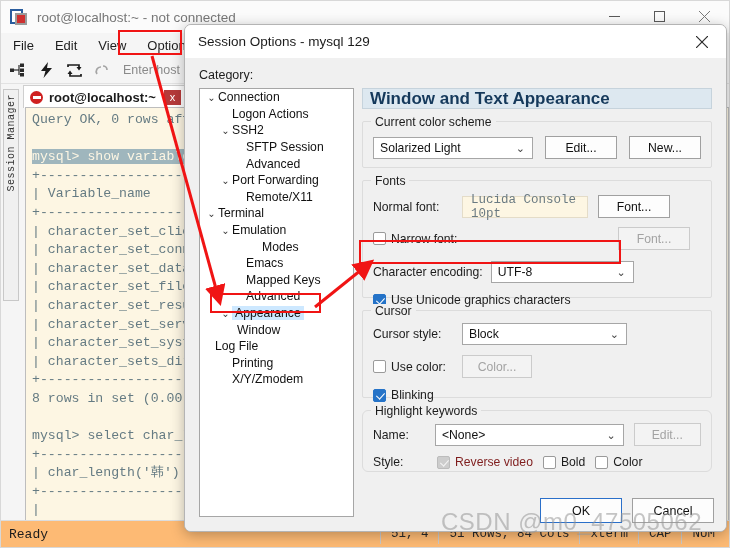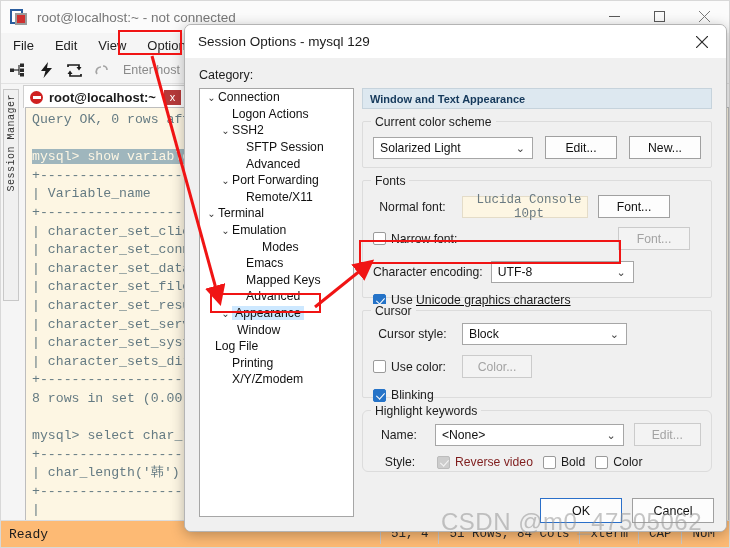--- a/index.html
+++ b/index.html
@@ -194,33 +194,33 @@
   }
   .tnode.sel .tlabel { background:#cde8ff; padding:0 3px; }
 
   #right-pane {
     position:absolute; left:177px; top:30px; width:350px; height:429px;
   }
   #pane-header {
     height: 21px; background:#dde8f0; border:1px solid #c6d3dc;
     box-sizing:border-box;
     display:flex; align-items:center;
-    font-size:11px; font-weight:bold; color:#15395b; padding-left:7px;
+    font-size:17px; font-weight:bold; color:#15395b; padding-left:7px;
   }
   .gbox {
     position: relative;
     border:1px solid #dcdcdc; border-radius:2px;
     margin-top: 12px; padding: 12px 10px 10px 10px;
     box-sizing:border-box;
   }
   .gtitle {
     position:absolute; left:8px; top:-7px; background:#f0f0f0;
     padding:0 4px; font-size:12.2px; color:#1c1c1c; white-space:nowrap;
   }
-  .row { display:flex; align-items:center;text-align:center; }
+  .row { display:flex; align-items:center; }
   .lbl { font-size:12.2px; color:#1c1c1c; white-space:nowrap; }
   .combo {
     height:22px; background:#ffffff; border:1px solid #a6a6a6;
     box-sizing:border-box; display:flex; align-items:center;
     font-size:12.2px; color:#111; padding-left:6px; position:relative;
   }
   .combo .carret {
     position:absolute; right:7px; top:4px; font-size:11px; color:#444;
   }
   .btn {
@@ -518,21 +518,21 @@
           </div>
 
           <div class="row" style="gap:8px; margin-top:11px;">
             <div class="lbl">Character encoding:</div>
             <div class="combo" style="width:143px;">
               <span>UTF-8</span>
               <span class="carret">⌄</span>
             </div>
           </div>
 
-          <div class="row" style="margin-top:10px;text-decoration:underline;">
+          <div class="row" style="margin-top:10px;">
             <div class="cbox on"></div>
             <div class="cblabel">Use Unicode graphics characters</div>
           </div>
         </div>
 
         <div class="gbox" style="height:88px;">
           <div class="gtitle">Cursor</div>
 
           <div class="row" style="gap:10px; margin-top:0px;">
             <div class="lbl" style="width:79px;">Cursor style:</div>

